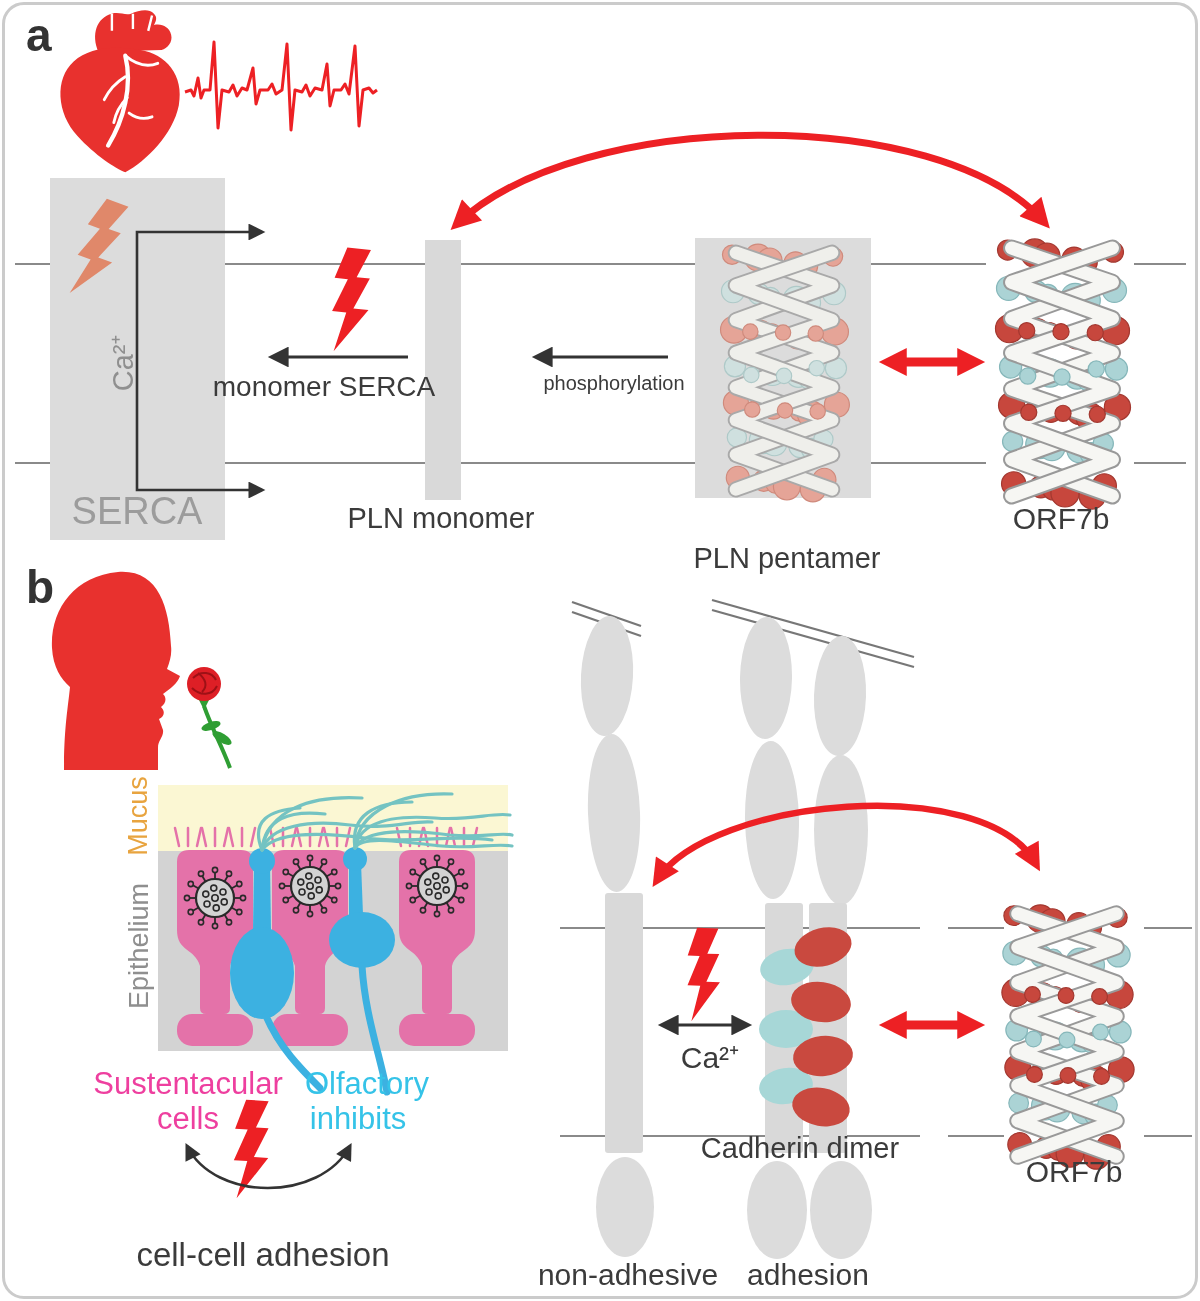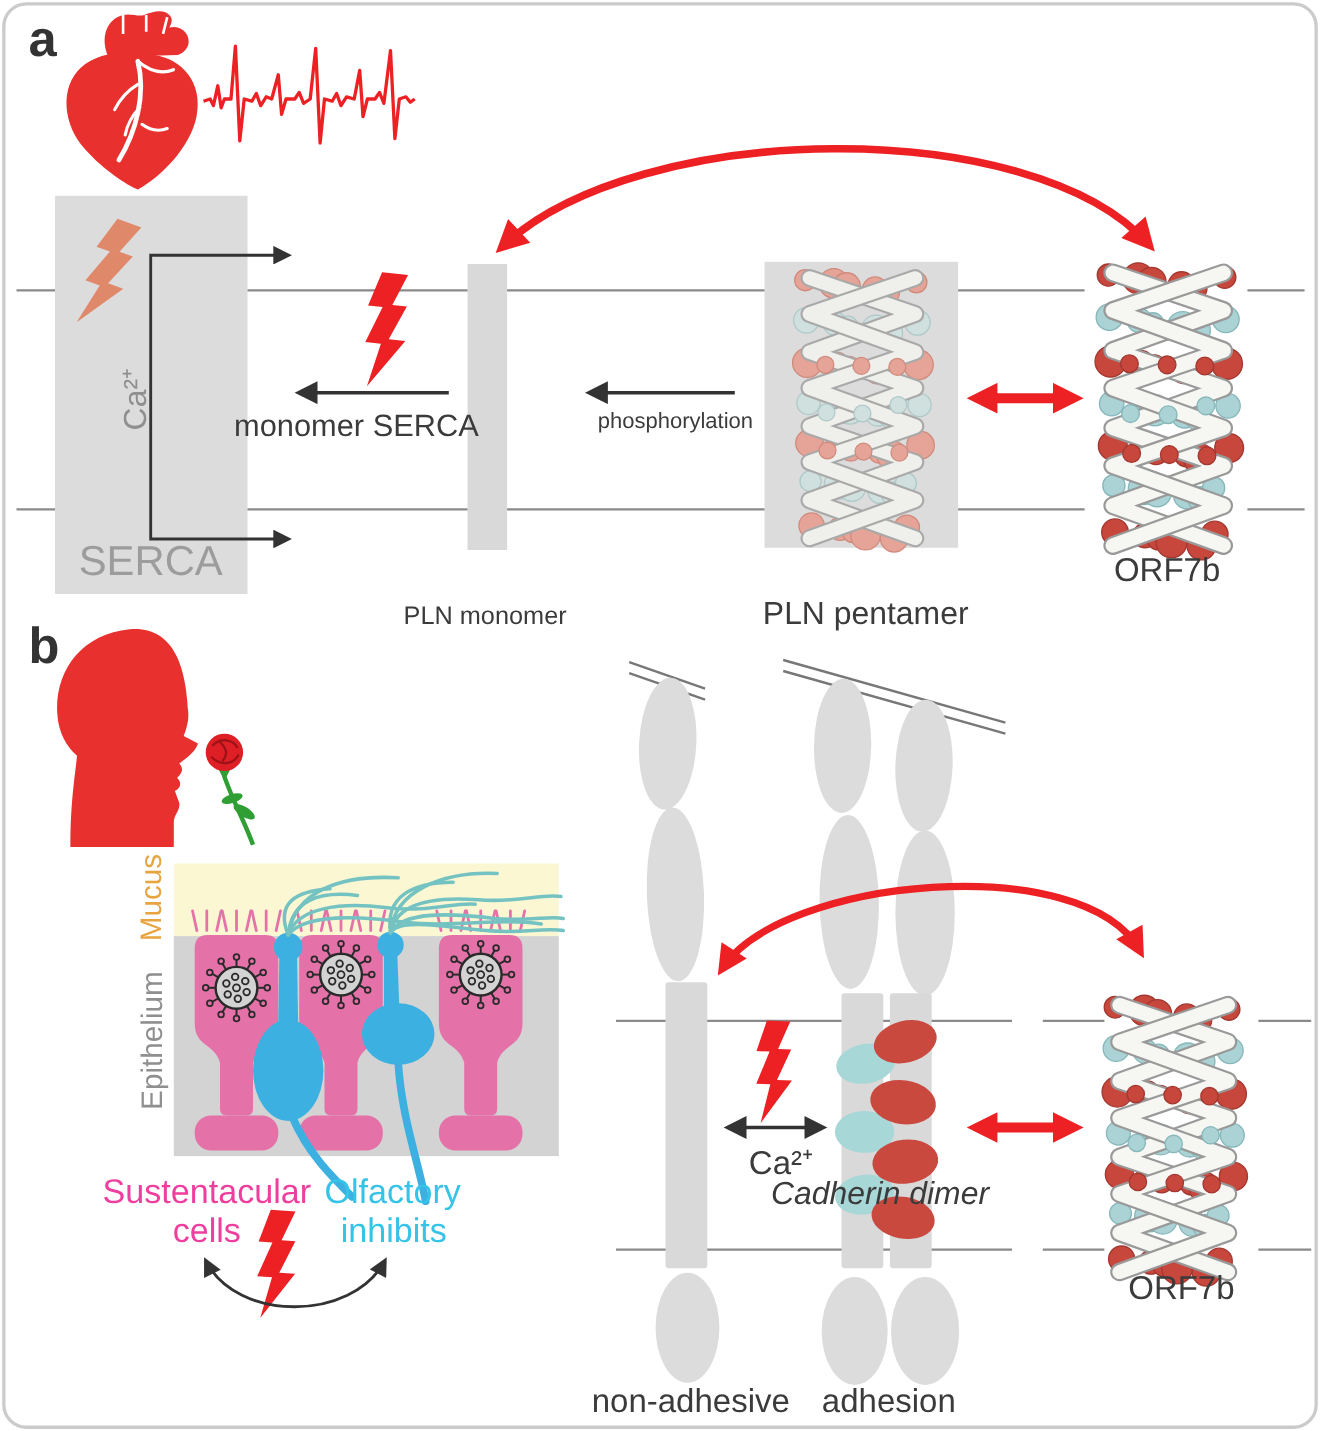--- a/index.html
+++ b/index.html
@@ -479,32 +479,33 @@
       <circle cx="110" cy="171" r="8" fill="#c7473d" stroke="#a33830" stroke-width="1.2"></circle>
     </svg>
 
   <div class="panel-letter" style="left:26px;top:8px;">a</div>
   <div class="panel-letter" style="left:26px;top:560px;">b</div>
 
   <div class="vlbl" style="left:121px;top:363px;font-size:29px;color:#8f8f8f;">Ca²⁺</div>
   <div class="lbl" style="left:137px;top:492px;font-size:38px;color:var(--gray-text);">SERCA</div>
   <div class="lbl" style="left:324px;top:372px;font-size:28px;">monomer SERCA</div>
   <div class="lbl" style="left:614px;top:373px;font-size:20px;">phosphorylation</div>
-  <div class="lbl" style="left:441px;top:503px;font-size:23px;margin-top:44px;">PLN monomer</div>
+  <div class="lbl" style="left:441px;top:503px;font-size:29px;">PLN monomer</div>
   <div class="lbl" style="left:787px;top:503px;font-size:29px;margin-top:40px;">PLN pentamer</div>
   <div class="lbl" style="left:1061px;top:503px;font-size:30px;">ORF7b</div>
 
   <div class="vlbl" style="left:138px;top:816px;font-size:27px;color:var(--mucus-text);">Mucus</div>
   <div class="vlbl" style="left:139px;top:946px;font-size:27px;color:#8f8f8f;">Epithelium</div>
 
   <div class="lbl" style="left:188px;top:1068px;font-size:31px;color:var(--pink-text);">Sustentacular</div>
   <div class="lbl" style="left:188px;top:1103px;font-size:31px;color:var(--pink-text);">cells</div>
-  <div class="lbl" style="left:357px;top:1068px;font-size:31px;color:var(--cyan-text);text-align:right;">Olfactory</div>
+  <div class="lbl" style="left:367px;top:1068px;font-size:31px;color:var(--cyan-text);text-align:right;">Olfactory</div>
   <div class="lbl" style="left:358px;top:1103px;font-size:31px;color:var(--cyan-text);">inhibits</div>
+  <div class="lbl" style="left:263px;top:1238px;font-size:33px;">cell-cell adhesion</div>
 
   <div class="lbl" style="left:710px;top:1042px;font-size:30px;">Ca²⁺</div>
-  <div class="lbl" style="left:800px;top:1071px;font-size:29px;font-style:italic;">Cadherin dimer</div>
+  <div class="lbl" style="left:800px;top:1133px;font-size:29px;">Cadherin dimer</div>
   <div class="lbl" style="left:1074px;top:1156px;font-size:30px;">ORF7b</div>
   <div class="lbl" style="left:616px;top:1259px;font-size:30px;margin-left:12px;">non-adhesive</div>
   <div class="lbl" style="left:808px;top:1259px;font-size:30px;">adhesion</div>
 
   <div class="frame"></div>
 </div>
 
 </body></html>

